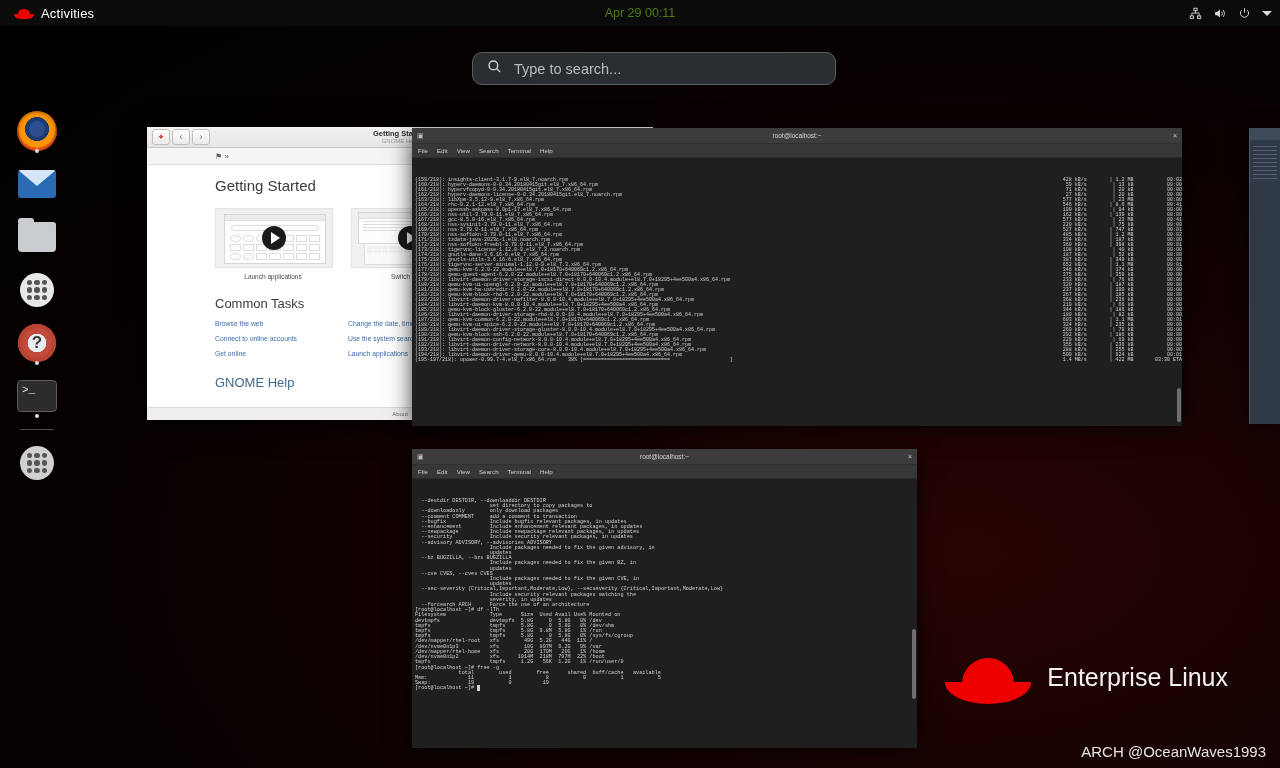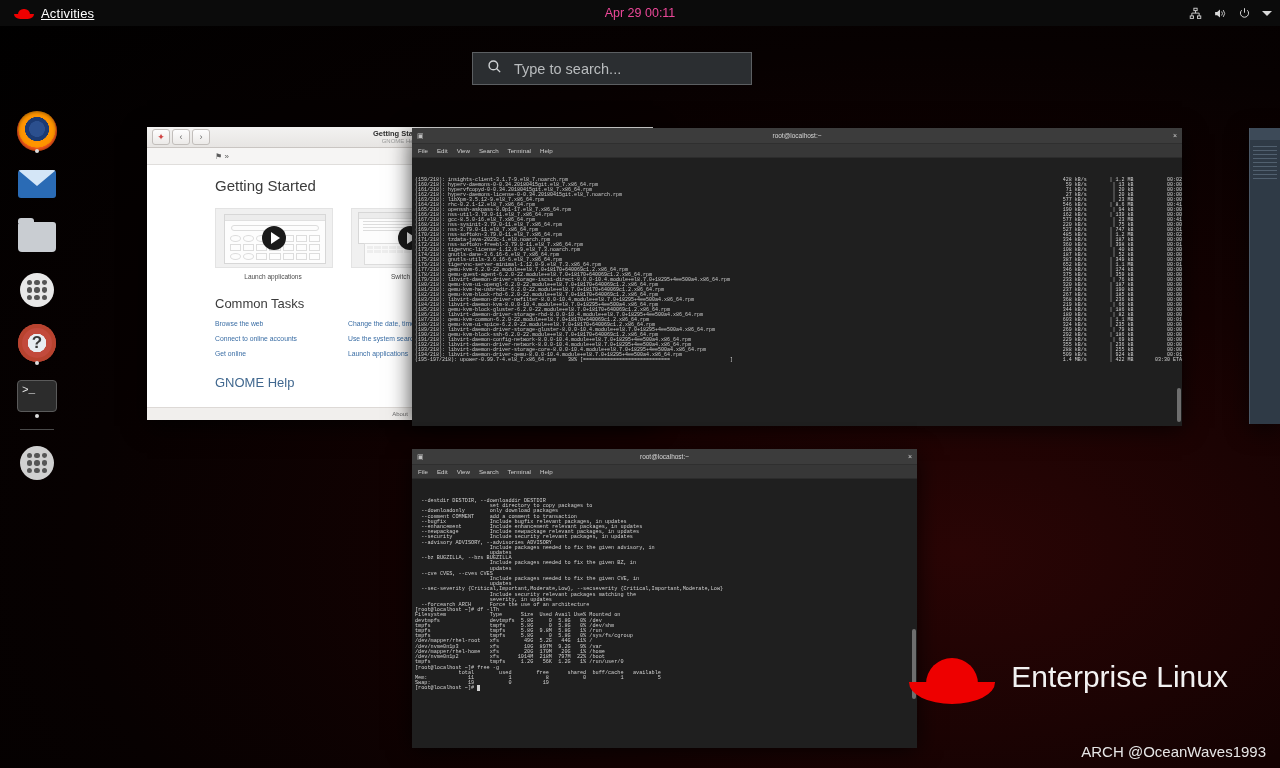--- a/index.html
+++ b/index.html
@@ -36,46 +36,46 @@
   .rh-hat .brim {
     position: absolute; bottom: 1px; left: 0;
     width: 20px; height: 5px; background: #ee0000;
     border-radius: 0 0 10px 10px / 0 0 8px 8px;
   }
   .rh-hat .crown {
     position: absolute; bottom: 4px; left: 4px;
     width: 12px; height: 7px; background: #ee0000;
     border-radius: 7px 7px 2px 2px;
   }
-  #activities .label { font-size: 13px; letter-spacing: .2px; text-decoration: underline; }
+  #activities .label { font-size: 13px; letter-spacing: .2px; }
   #act-underline {
     position: absolute; top: 24px; left: 2px;
     width: 108px; height: 2px; background: #2f7fd0;
   }
   #clock {
     position: absolute; left: 0; right: 0; top: 0;
     height: 26px; line-height: 26px; text-align: center;
-    font-size: 12.5px; color: #ec4899; pointer-events: none;
+    font-size: 12.5px; color: #4d7c0f; pointer-events: none;
   }
   #tray {
     margin-left: auto; display: flex; align-items: center;
     gap: 11px; padding-right: 8px; color: #d8d8d8;
   }
   #tray .ic { display: flex; align-items: center; justify-content: center; cursor: pointer; }
   .caret-dn {
     width: 0; height: 0; border-left: 5px solid transparent;
     border-right: 5px solid transparent; border-top: 5px solid #d8d8d8;
   }
 
   
   #searchbar {
     position: absolute; top: 52px; left: 472px;
-    width: 280px; height: 33px;
+    width: 364px; height: 33px;
     background: #2b2e31; border: 1px solid #5c5f62;
-    border-radius: 0;
+    border-radius: 10px;
     display: flex; align-items: center; gap: 10px;
     padding: 8px 14px; box-sizing: border-box;
     z-index: 50;
   }
   #searchbar input {
     background: transparent; border: none; outline: none;
     color: #cfd2d4; font-size: 14.5px;
     font-family: "Liberation Sans", sans-serif;
     width: 100%;
   }
@@ -266,21 +266,21 @@
   .big-hat .b-brim {
     position: absolute; bottom: 2px; left: 0; width: 86px; height: 22px;
     background: #ee0000; border-radius: 0 0 44px 44px / 0 0 22px 22px;
   }
   .big-hat .b-crown {
     position: absolute; bottom: 16px; left: 17px; width: 52px; height: 32px;
     background: #ee0000; border-radius: 26px 26px 6px 6px;
   }
   #rhel-text { color: #f2f2f2; line-height: 1.12; }
   #rhel-l1 { font-size: 25px; }
-  #rhel-l2 { font-size: 30px; }
+  #rhel-l2 { font-size: 25px; }
 
   #watermark {
     position: absolute; right: 14px; bottom: 8px;
     color: #e6e6e6; font-size: 15px; z-index: 70;
     font-family: "Liberation Sans", sans-serif;
   }
 </style>
 </head>
 <body>
 

